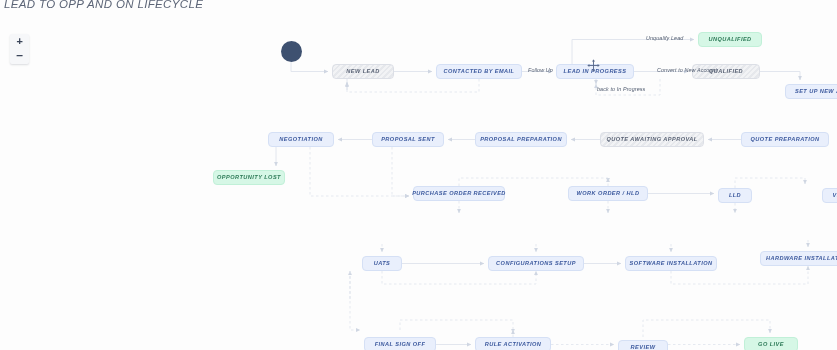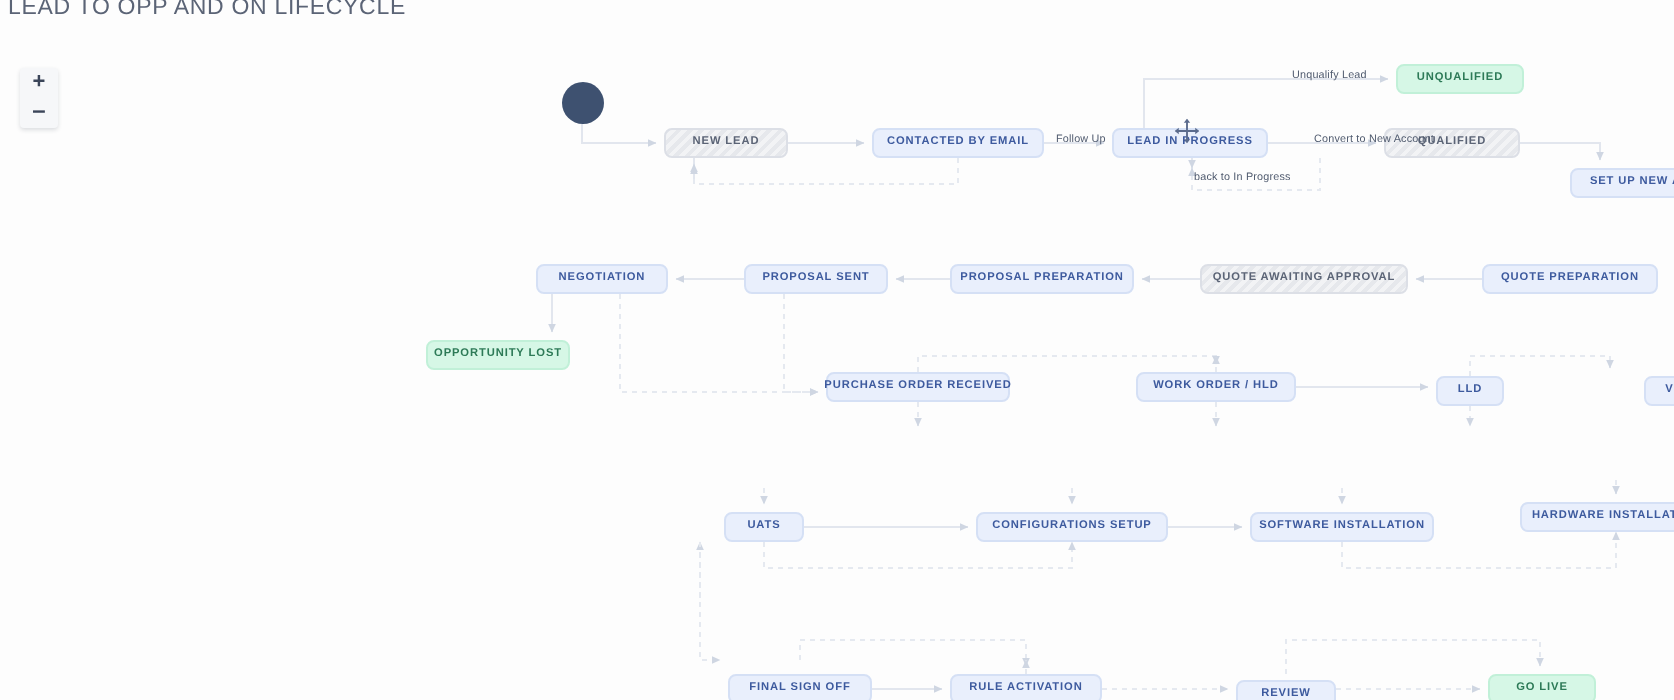--- a/index.html
+++ b/index.html
@@ -2,21 +2,21 @@
 <html><head>
 <meta charset="utf-8">
 <style>
   html,body{margin:0;padding:0;}
   body{
     width:837px;height:350px;overflow:hidden;
     background:#fdfdfd;
     font-family:"Liberation Sans","DejaVu Sans",sans-serif;
     position:relative;
   }
-  #canvas{position:absolute;inset:0;}
+  #canvas{position:absolute;inset:0;font-style:italic;}
   #edges{position:absolute;left:0;top:0;width:837px;height:350px;}
 
   .page-title{
     position:absolute;left:4px;top:-2px;
     font-size:11.5px;letter-spacing:.35px;
     color:#5b6476;font-weight:400;
     white-space:nowrap;
   }
 
   .zoom-ctl{

